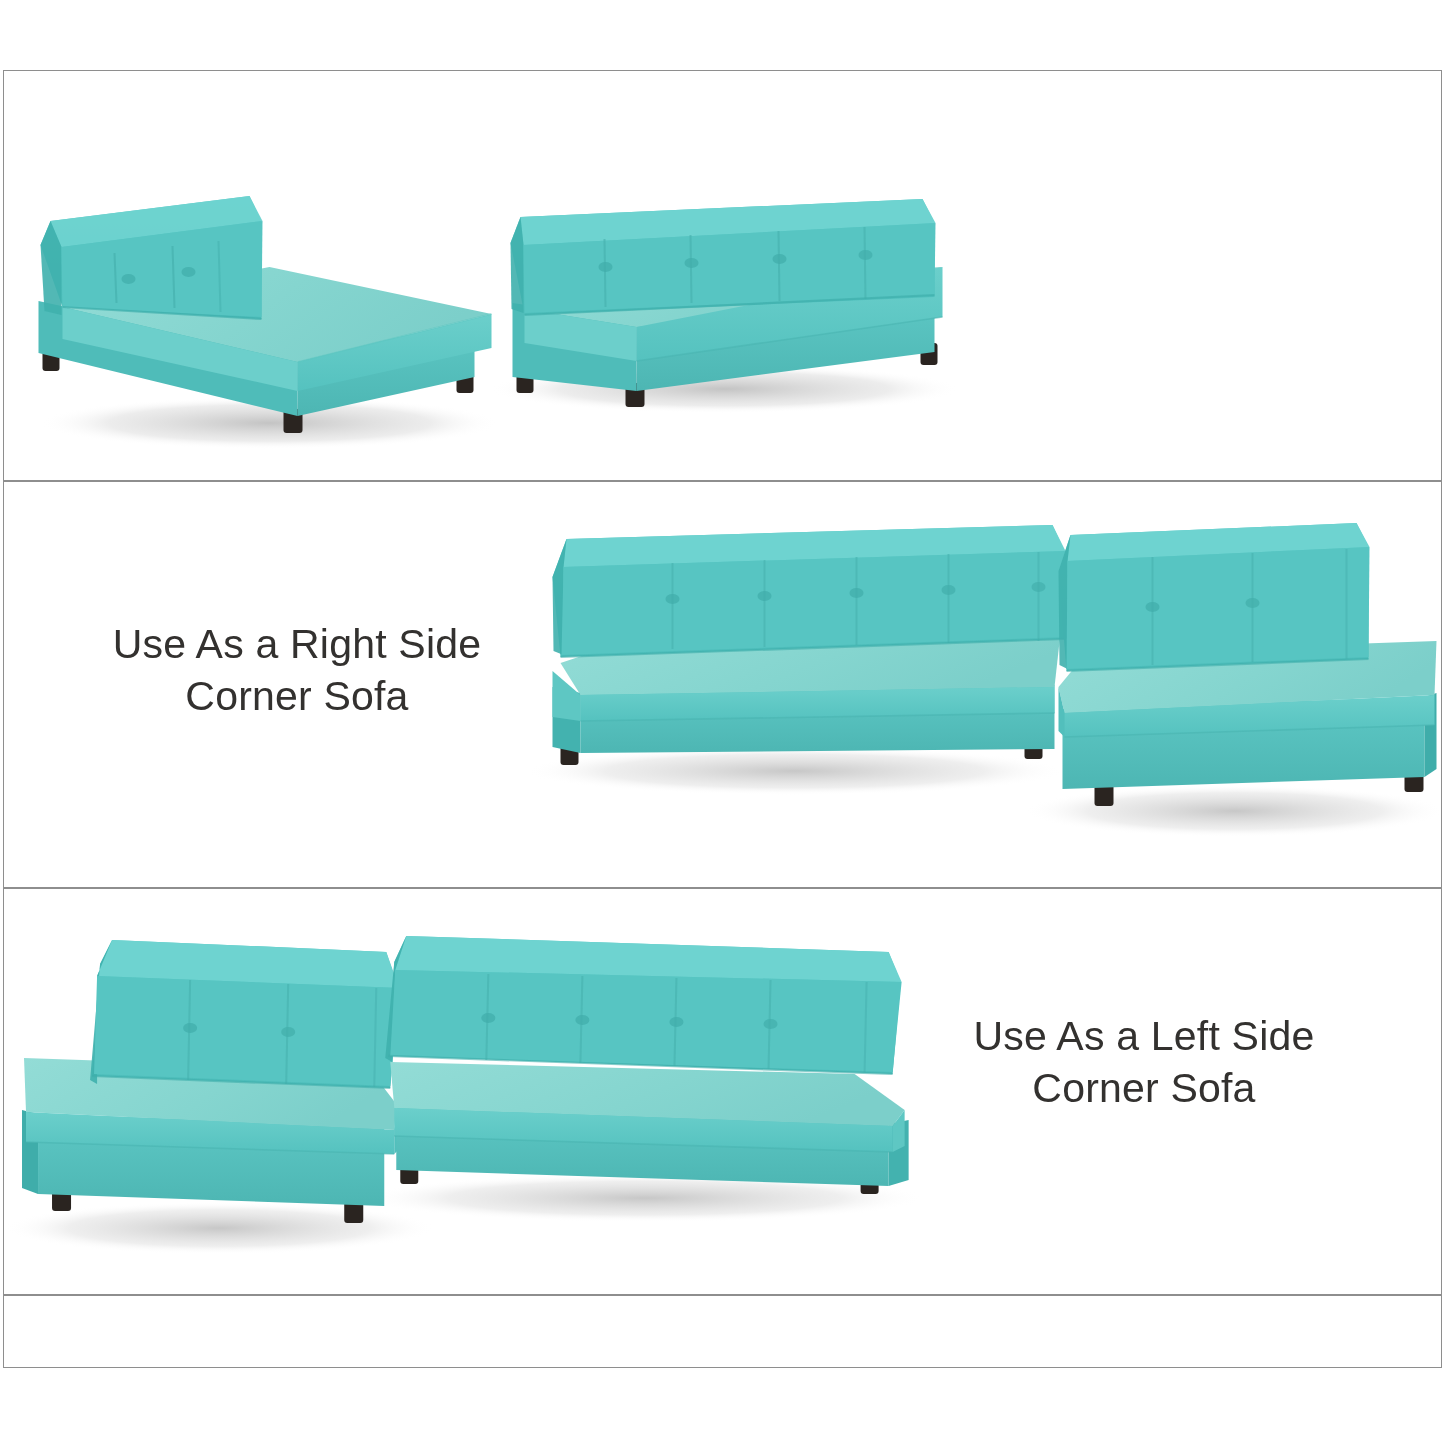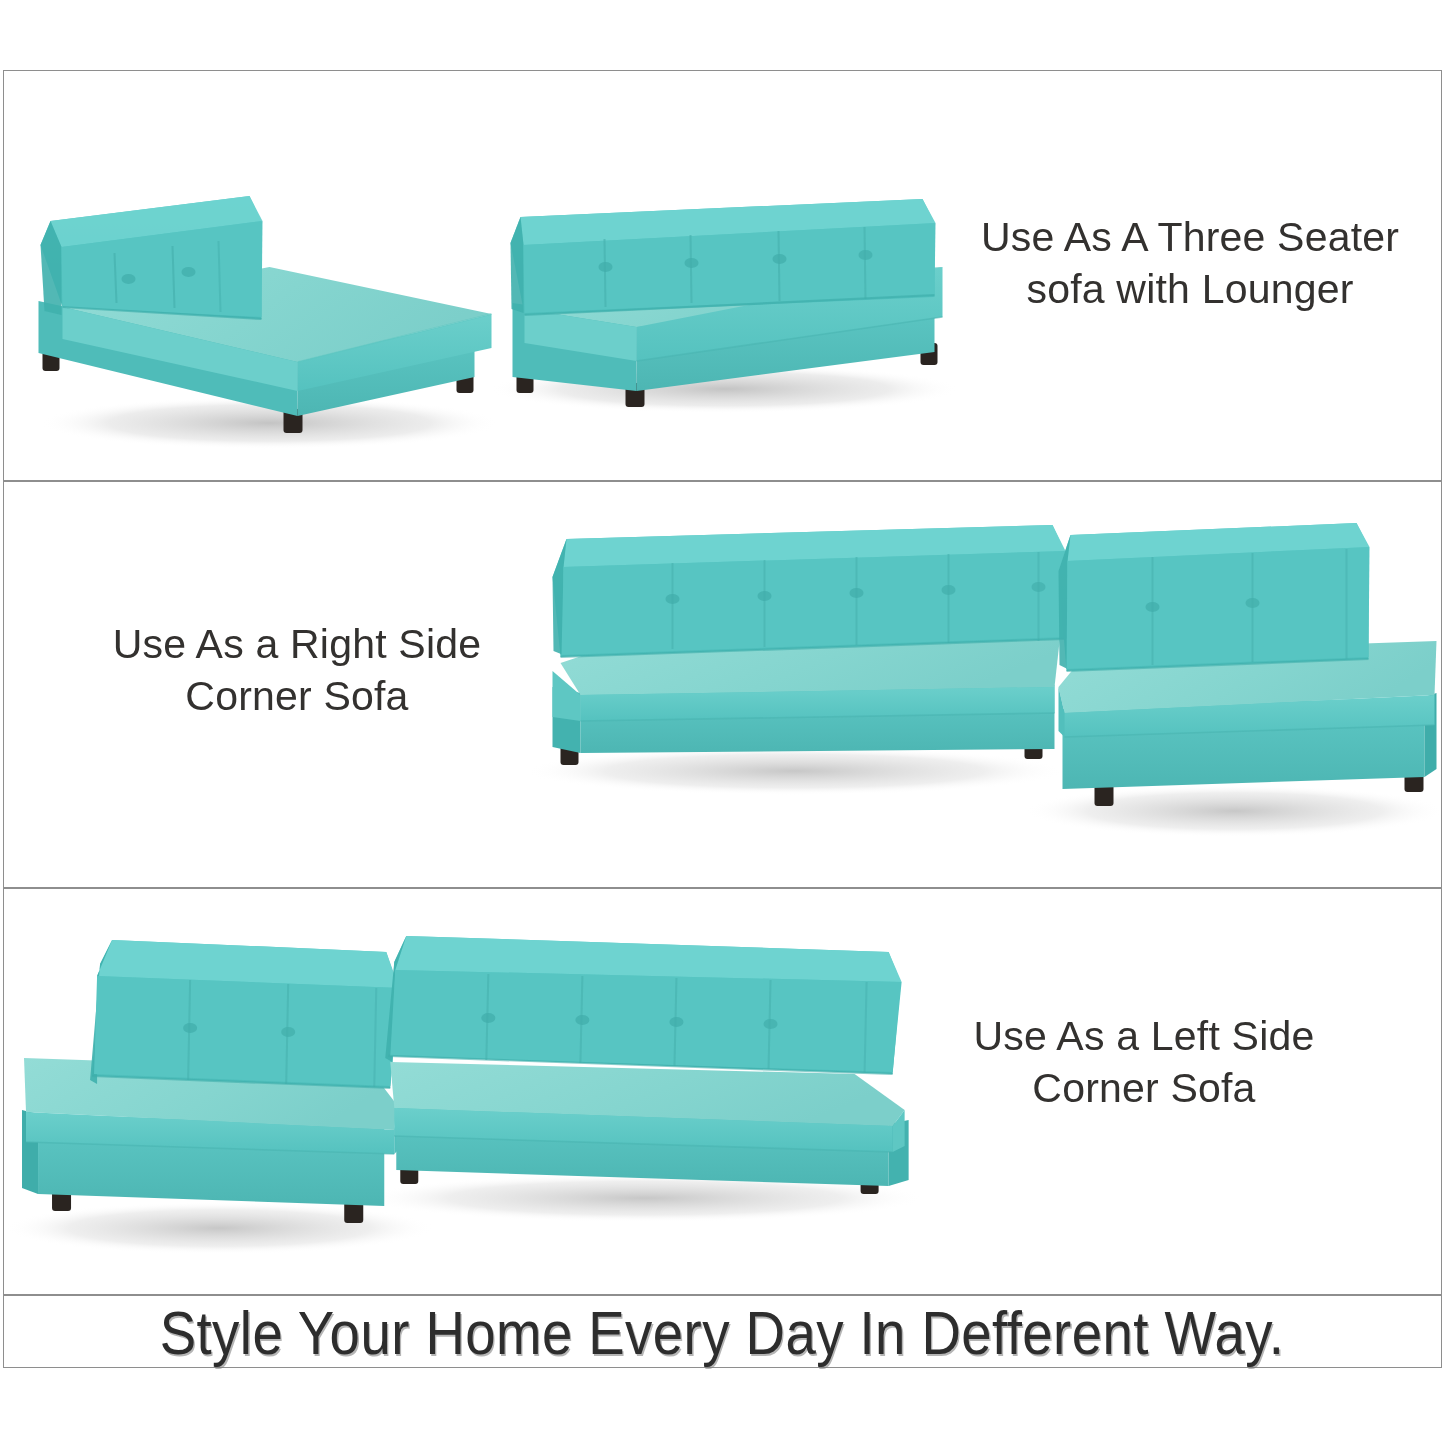--- a/index.html
+++ b/index.html
@@ -191,22 +191,20 @@
             <ellipse cx="687" cy="192" rx="7" ry="5" fill="#42aeab" opacity="0.75"></ellipse>
             <ellipse cx="775" cy="188" rx="7" ry="5" fill="#42aeab" opacity="0.75"></ellipse>
             <ellipse cx="861" cy="184" rx="7" ry="5" fill="#42aeab" opacity="0.7"></ellipse>
 
             <path d="M520,244 L930,224" stroke="#3eadaa" stroke-width="2.2" fill="none" opacity="0.6"></path>
 
             <path d="M632,290 L938,246" stroke="#49b4b1" stroke-width="1.6" fill="none" opacity="0.6"></path>
           </g>
         </svg>
       </div>
-      <div class="caption" id="caption-three-seater">Use As A Three Seater
-sofa with Lounger</div>
     </div>
 
     <div class="panel-divider" id="divider-1"></div>
 
     <div class="panel" id="panel-right-corner">
       <div class="sofa-stage">
         <svg viewBox="0 0 1436 406" preserveAspectRatio="xMidYMid meet" xmlns="http://www.w3.org/2000/svg">
           <defs>
             <linearGradient id="g-back-2" x1="0" y1="0" x2="0" y2="1">
               <stop offset="0" stop-color="#63cecb"></stop>
@@ -404,18 +402,15 @@
             <path d="M390,238 L888,254" stroke="#49b4b1" stroke-width="1.6" fill="none" opacity="0.6"></path>
           </g>
         </svg>
       </div>
       <div class="caption" id="caption-left-corner">Use As a Left Side
 Corner Sofa</div>
     </div>
 
     <div class="panel-divider" id="divider-3"></div>
 
-    <div class="panel" id="panel-tagline">
-      <div id="tagline-text">Style Your Home Every Day In Defferent Way.</div>
-    </div>
 
   </div>
 </div>
 
 </body></html>

